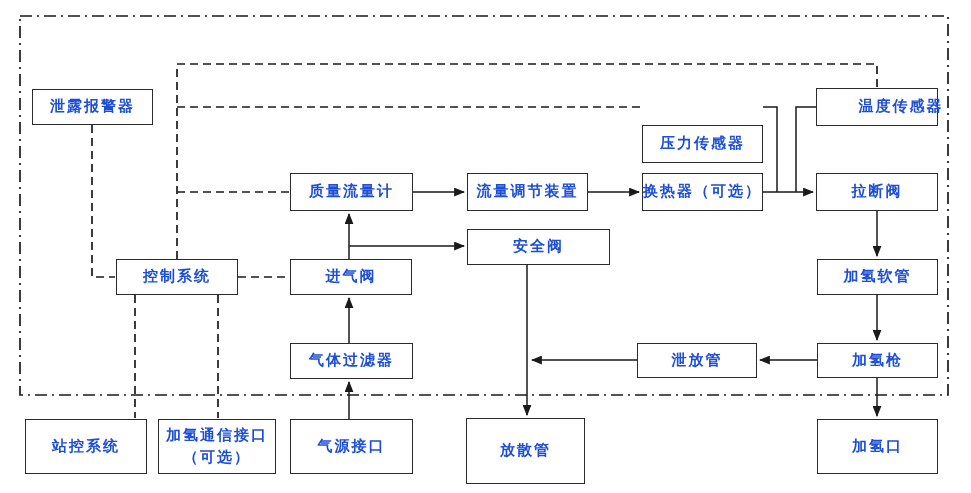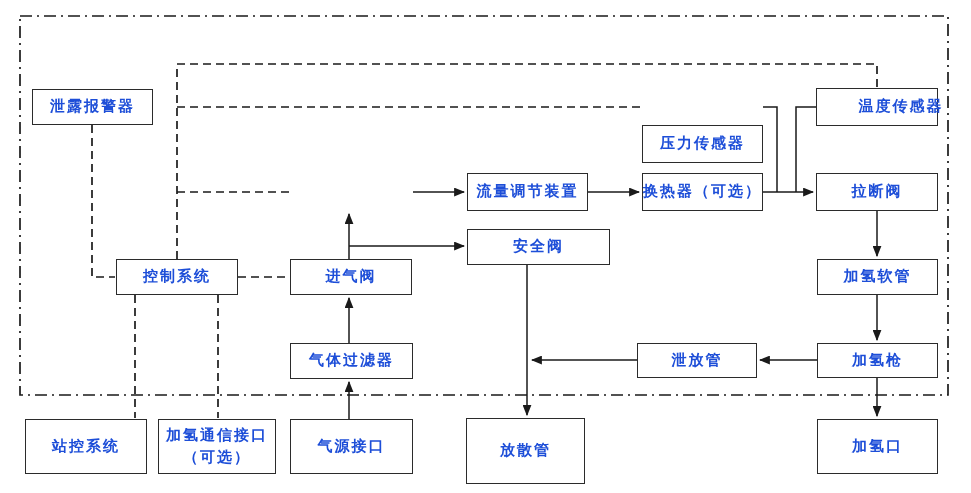--- a/index.html
+++ b/index.html
@@ -108,20 +108,23 @@
   </div>
 
   <div class="node n-pressure-sensor">
     <span>压力传感器</span>
   </div>
 
   <div class="node n-temperature-sensor">
     <span>温度传感器</span>
   </div>
 
+  <div class="node n-mass-flow-meter">
+    <span>质量流量计</span>
+  </div>
 
   <div class="node n-flow-regulator">
     <span>流量调节装置</span>
   </div>
 
   <div class="node n-heat-exchanger">
     <span>换热器（可选）</span>
   </div>
 
   <div class="node n-breakaway-valve">

